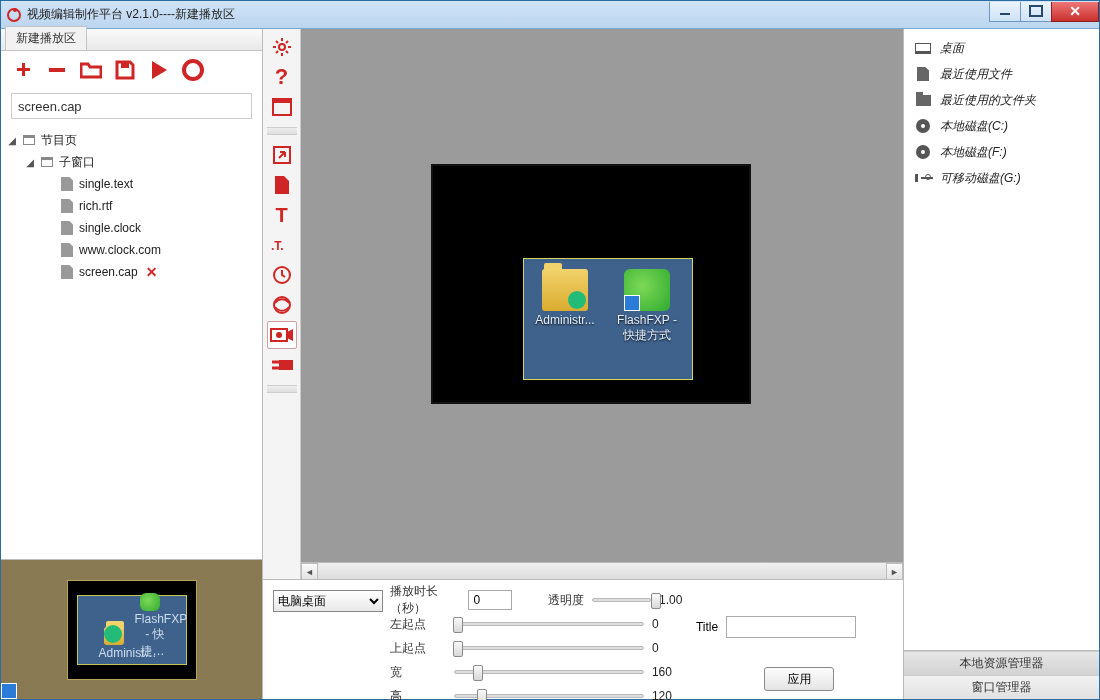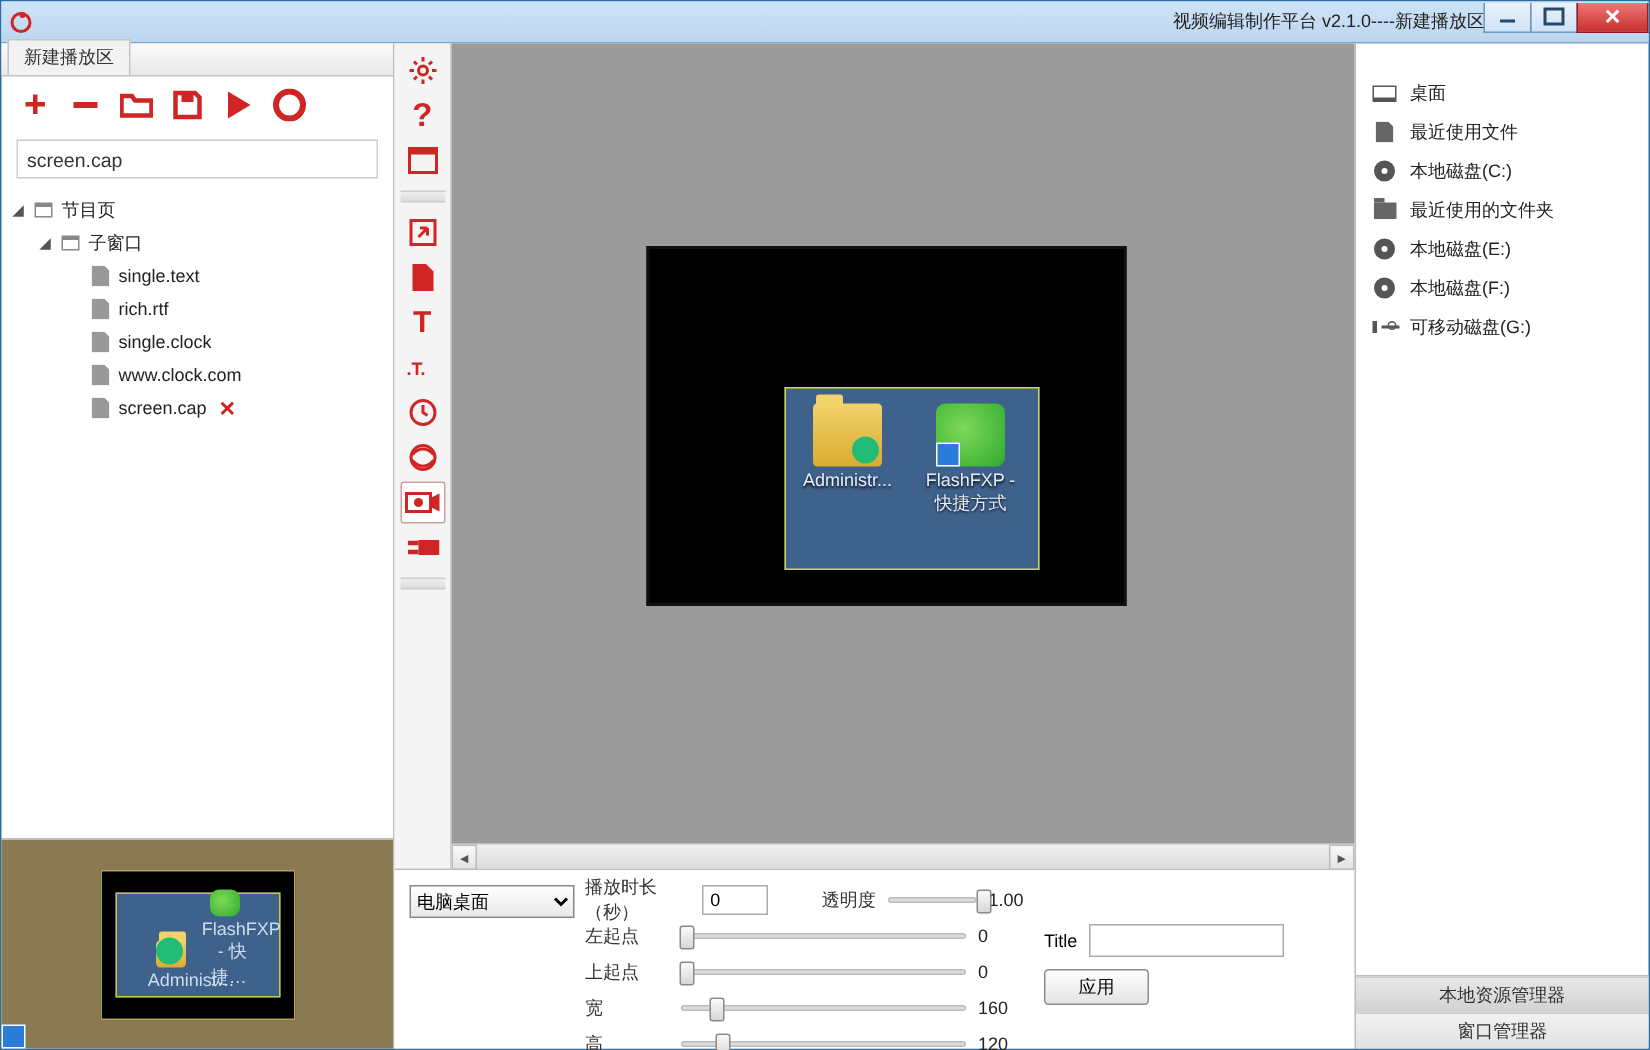--- a/index.html
+++ b/index.html
@@ -1,20 +1,20 @@
 <!DOCTYPE html>
 <html><head>
 <meta charset="utf-8">
 <style>
 * { box-sizing: border-box; margin: 0; padding: 0; font-family: "Microsoft YaHei", "Segoe UI", Arial, sans-serif; font-size: 12px; }
 html, body { width: 1100px; height: 700px; overflow: hidden; }
 
 
 .window { width: 1100px; height: 700px; background: #fff; border: 1px solid #2b6ca3; display: flex; flex-direction: column; }
-.titlebar { height: 28px; background: linear-gradient(#cfe3f7,#bcd6ef); display: flex; align-items: center; padding: 0 0 0 6px; border-bottom: 1px solid #7aa7cf; text-align: right; }
+.titlebar { height: 28px; background: linear-gradient(#cfe3f7,#bcd6ef); display: flex; align-items: center; padding: 0 0 0 6px; border-bottom: 1px solid #7aa7cf; }
 .titlebar .appicon { width: 14px; height: 14px; border-radius: 50%; border: 2px solid #d02525; margin-right: 6px; position: relative; }
 .titlebar .appicon::after { content:""; position:absolute; left:4px; top:-2px; width:4px; height:4px; background:#d02525; border-radius:50%; }
 .titlebar .title { flex: 1; color: #222; font-size: 12px; }
 .titlebar .winbtns { display: flex; height: 20px; margin-top:-6px;}
 .titlebar .winbtn { width: 32px; height: 20px; border:1px solid #6e98c0; border-top:none; background: linear-gradient(#eaf3fb,#cfe3f7); display:flex; align-items:center; justify-content:center; color:#25486b; font-weight:bold; margin-left:-1px;}
 .titlebar .winbtn.min::before { content:""; width:10px; height:0; border-bottom:2px solid #25486b; margin-top:6px;}
 .titlebar .winbtn.max::before { content:""; width:10px; height:8px; border:2px solid #25486b; }
 .titlebar .winbtn.close { width:48px; background: linear-gradient(#e77,#c9302c); border-color:#8a1f1f; color:#fff; font-size:14px;}
 .titlebar .winbtn.close::before { content:"✕"; color:#fff; }
 
@@ -75,21 +75,21 @@
 .slider .knob{ position:absolute; top:-6px; width:10px; height:16px; background:linear-gradient(#fafafa,#d7d7d7); border:1px solid #8a8a8a; border-radius:2px;}
 .valcell { width:44px; color:#222; }
 .numbox { width:44px; height:20px; border:1px solid #aaa; padding:0 4px; }
 .params .colC { width:220px; padding:8px 0 0 0; }
 .params .colC .row { display:flex; align-items:center; height:26px; gap:8px; }
 .params .txtin { width:130px; height:22px; border:1px solid #aaa; }
 .applybtn { width:70px; height:24px; border:1px solid #8a8a8a; background:linear-gradient(#fdfdfd,#e4e4e4); border-radius:3px; }
 
 
 .rightcol { width:196px; border-left:1px solid #bbb; display:flex; flex-direction:column; }
-.loclist { flex:1; padding:20px 4px; }
+.loclist { flex:1; padding:6px 4px;font-style:italic; }
 .loc { display:flex; align-items:center; height:26px; gap:8px; padding:0 6px; color:#222;}
 .loc .ic { width:18px; height:16px; display:flex; align-items:center; justify-content:center; color:#555;}
 .disk-ico{ width:14px;height:14px;border-radius:50%;background:#555;position:relative;}
 .disk-ico::after{content:"";position:absolute;left:5px;top:5px;width:4px;height:4px;border-radius:50%;background:#fff;}
 .monitor-ico{width:16px;height:11px;border:1px solid #555;border-bottom:3px solid #555;}
 .doc-ico{width:12px;height:14px;background:#666;clip-path:polygon(0 0,70% 0,100% 25%,100% 100%,0 100%);}
 .fold-ico{width:15px;height:11px;background:#666;position:relative;}
 .fold-ico::before{content:"";position:absolute;top:-3px;left:0;width:7px;height:3px;background:#666;}
 .usb-ico{width:16px;height:8px;border-left:3px solid #555; position:relative;}
 .usb-ico::before{content:"";position:absolute;left:3px;top:3px;width:12px;height:2px;background:#555;}
@@ -352,21 +352,21 @@
               </span>
             <span class="valcell">120</span>
           </div>
         </div>
         <div class="colC">
           <div style="height:26px"></div>
           <div class="row">
             <span class="lab2">Title</span>
             <input class="txtin" value="" style="">
           </div>
-          <div class="row" style="justify-content:flex-start;margin-top:5px">
+          <div class="row" style="justify-content:center;margin-top:26px">
             <button class="applybtn">应用</button>
           </div>
         </div>
       </div>
     </div>
 
     <div class="rightcol">
       <div class="loclist">
         <div class="loc">
             <span class="ic">
@@ -375,35 +375,29 @@
             <span>桌面</span>
           </div>
         <div class="loc">
             <span class="ic">
               <span class="doc-ico"></span>
             </span>
             <span>最近使用文件</span>
           </div>
         <div class="loc">
             <span class="ic">
+              <span class="fold-ico"></span>
+            </span>
+            <span>最近使用的文件夹</span>
+          </div>
+        <div class="loc">
+            <span class="ic">
               <span class="disk-ico"></span>
             </span>
             <span>本地磁盘(C:)</span>
-          </div>
-        <div class="loc">
-            <span class="ic">
-              <span class="fold-ico"></span>
-            </span>
-            <span>最近使用的文件夹</span>
-          </div>
-        <div class="loc">
-            <span class="ic">
-              <span class="disk-ico"></span>
-            </span>
-            <span>本地磁盘(E:)</span>
           </div>
         <div class="loc">
             <span class="ic">
               <span class="disk-ico"></span>
             </span>
             <span>本地磁盘(F:)</span>
           </div>
         <div class="loc">
             <span class="ic">
               <span class="usb-ico"></span>

